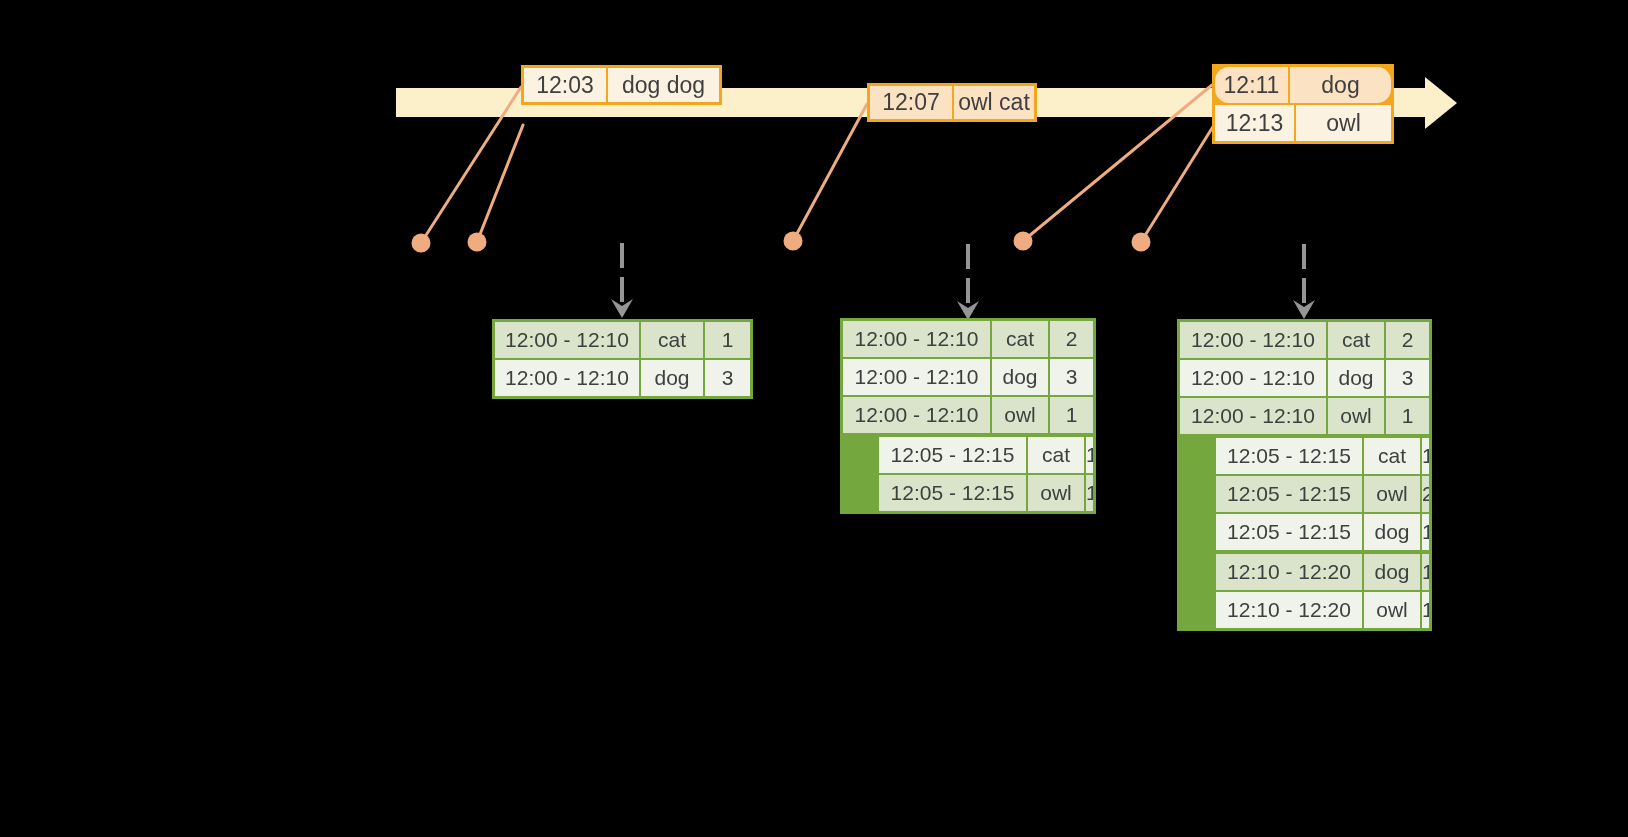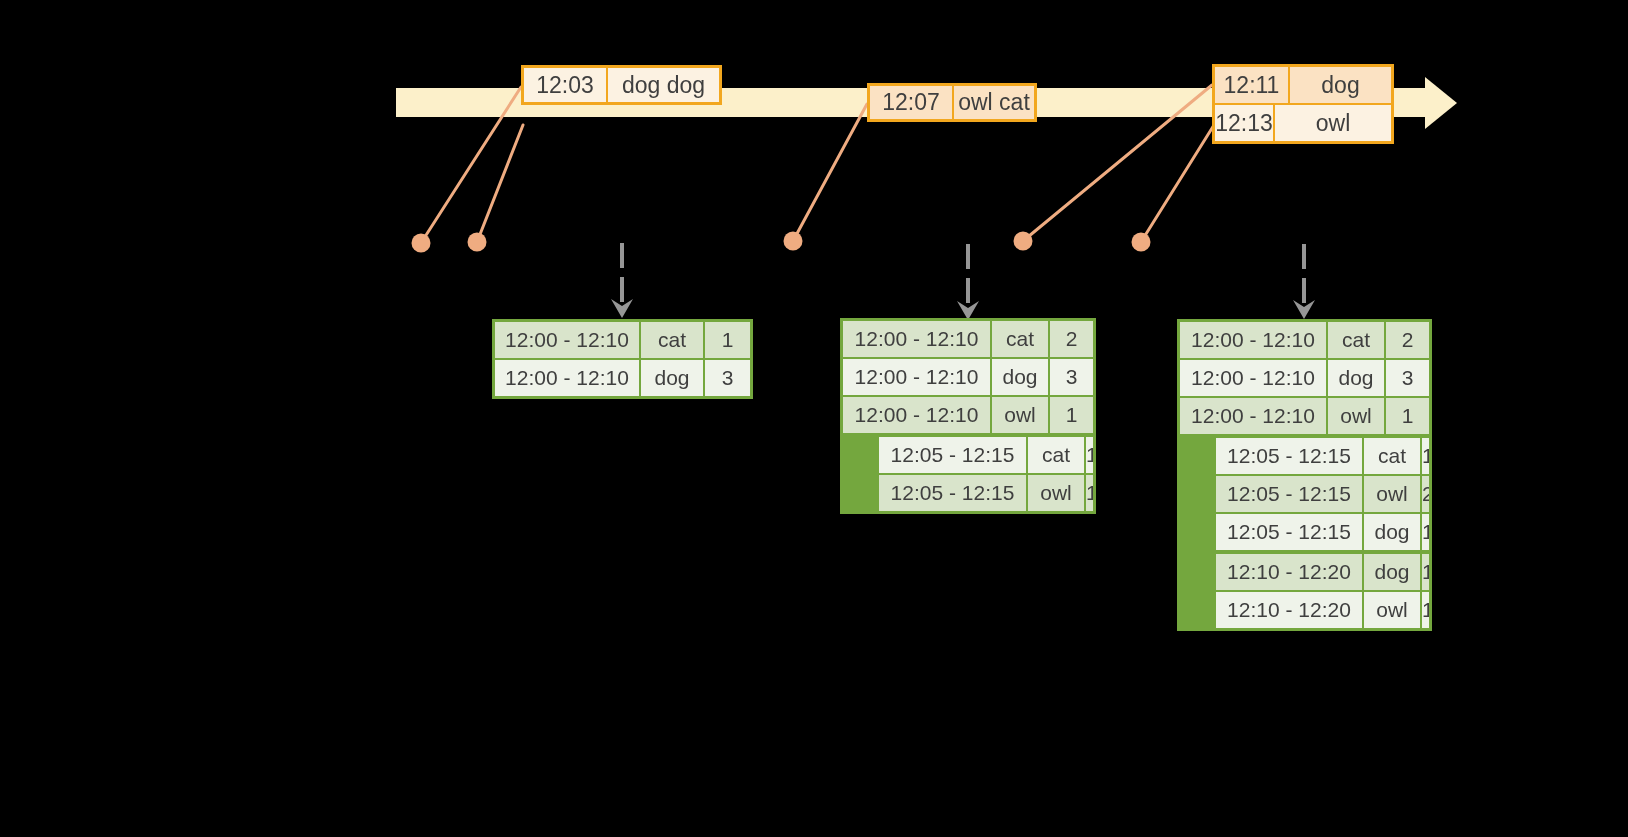--- a/index.html
+++ b/index.html
@@ -71,26 +71,26 @@
           <div class="e-cell e-words">dog dog</div>
         </div>
       </div>
       <div class="etable" style="left: 867px; top: 83px; width: 170px;">
         <div class="e-row dark" style="line-height: 33px; height: 33px;">
           <div class="e-cell e-time" style="width: 84px;">12:07</div>
           <div class="e-cell e-words">owl cat</div>
         </div>
       </div>
       <div class="etable" style="left: 1212px; top: 64px; width: 182px;">
-        <div class="e-row dark" style="line-height: 36px; height: 36px;">
+        <div class="e-row dark" style="line-height: 36px; height: 36px; border-radius: 14px;">
           <div class="e-cell e-time" style="width: 75px;">12:11</div>
           <div class="e-cell e-words">dog</div>
         </div>
         <div class="e-row light" style="line-height: 36px; height: 36px;">
-          <div class="e-cell e-time" style="width: 60px;">12:13</div>
+          <div class="e-cell e-time" style="width: 81px;">12:13</div>
           <div class="e-cell e-words">owl</div>
         </div>
       </div>
       <div class="rtable" style="left: 492px; top: 319px; width: 261px;">
         <div class="rgroup">
           <div class="r-row dark" style="line-height: 36px; height: 36px;">
             <div class="r-cell r-time" style="width: 146px;">12:00 - 12:10</div>
             <div class="r-cell r-word" style="width: 64px;">cat</div>
             <div class="r-cell r-count">1</div>
           </div>

